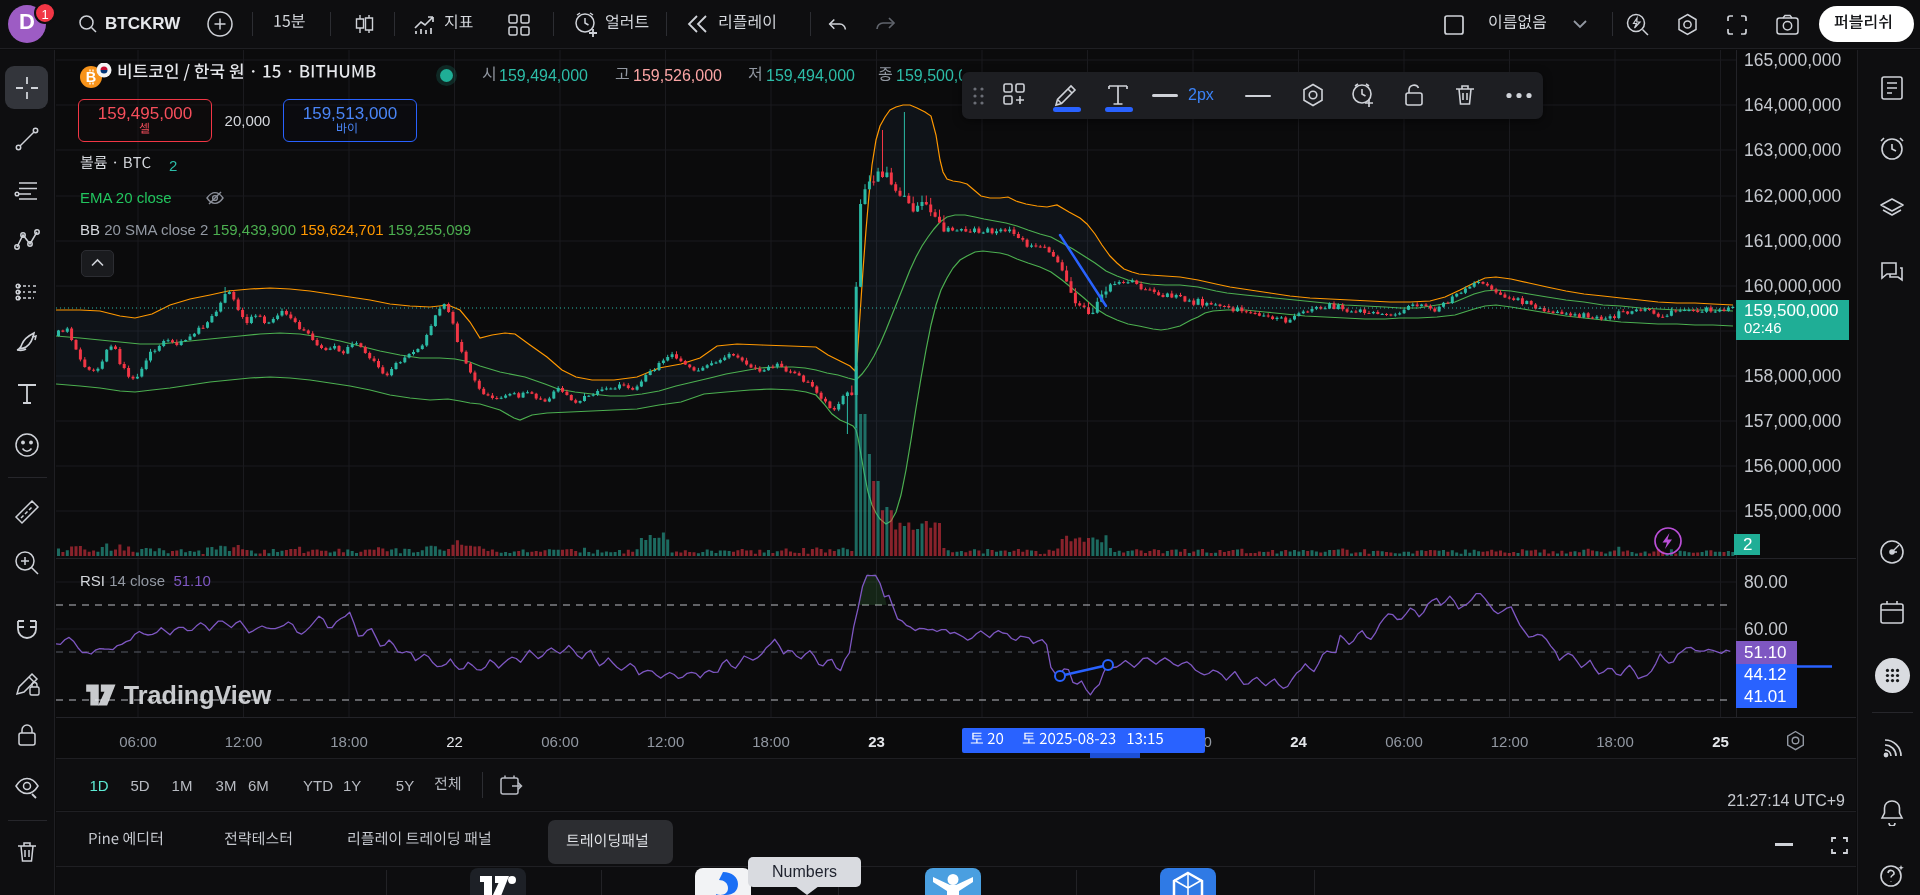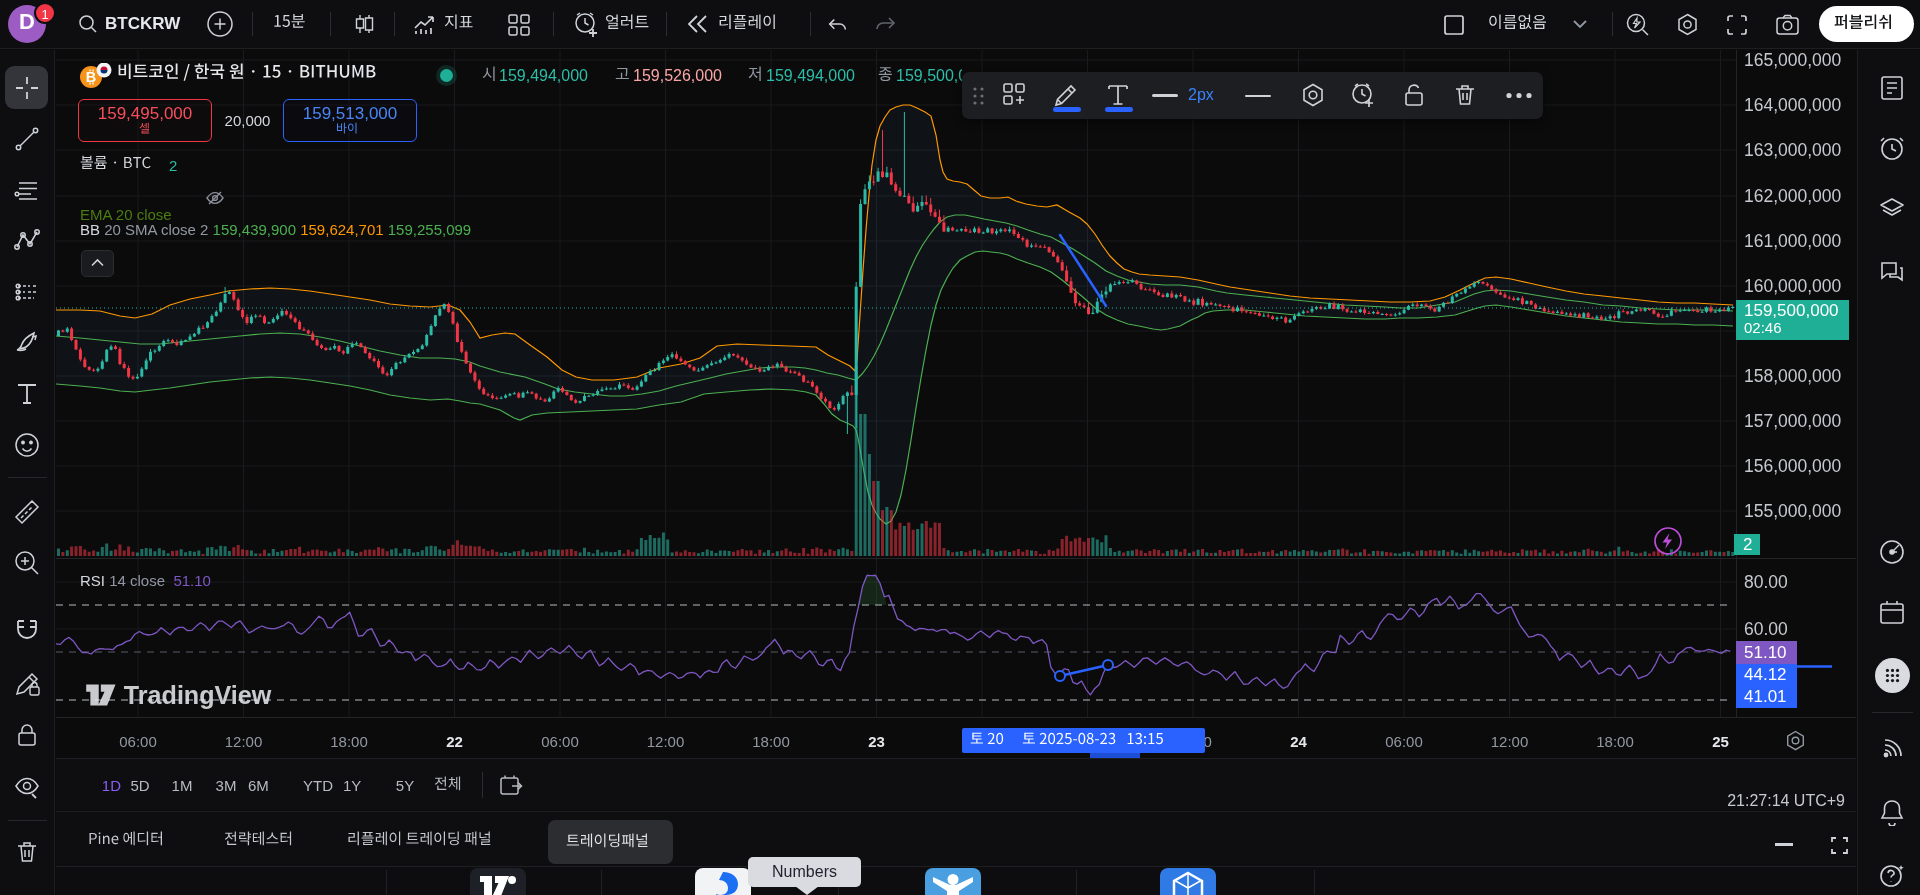--- a/index.html
+++ b/index.html
@@ -338,21 +338,21 @@
 <div style="position:absolute;left:212px;top:112px;width:71px;text-align:center;font-size:15px;color:#d5d8dd">20,000</div>
 <div style="position:absolute;left:283px;top:99px;width:134px;height:43px;border:1px solid #2962ff;border-radius:6px;background:rgba(10,12,22,.25)"></div>
 <div style="position:absolute;left:283px;top:104px;width:134px;text-align:center;font-size:17px;color:#4a85f6">159,513,000</div>
 <svg style="position:absolute;left:336px;top:123px;overflow:visible" width="22" height="15" viewBox="0 0 22 15">
     <path d="M7.9 -0.3H8.9V10.5H7.9ZM8.7 3.9H10.7V4.8H8.7ZM1.0 0.6H2.0V3.5H5.1V0.6H6.1V7.9H1.0ZM2.0 4.3V7.1H5.1V4.3Z M19.5 -0.3H20.5V10.5H19.5ZM14.8 0.5Q15.6 0.5 16.2 1.0Q16.8 1.4 17.2 2.3Q17.5 3.1 17.5 4.3Q17.5 5.5 17.2 6.3Q16.8 7.2 16.2 7.6Q15.6 8.1 14.8 8.1Q14.0 8.1 13.4 7.6Q12.7 7.2 12.4 6.3Q12.0 5.5 12.0 4.3Q12.0 3.1 12.4 2.3Q12.7 1.4 13.4 1.0Q14.0 0.5 14.8 0.5ZM14.8 1.4Q14.3 1.4 13.9 1.8Q13.5 2.1 13.2 2.8Q13.0 3.4 13.0 4.3Q13.0 5.2 13.2 5.8Q13.5 6.5 13.9 6.8Q14.3 7.2 14.8 7.2Q15.3 7.2 15.7 6.8Q16.1 6.5 16.4 5.8Q16.6 5.2 16.6 4.3Q16.6 3.4 16.4 2.8Q16.1 2.1 15.7 1.8Q15.3 1.4 14.8 1.4Z" fill="#4a85f6"></path>
   </svg>
 <svg style="position:absolute;left:80px;top:156px;overflow:visible" width="71" height="19" viewBox="0 0 71 19">
     <path d="M2.4 -0.2H3.6V1.1H10.2V-0.2H11.4V4.3H2.4ZM3.6 2.0V3.3H10.2V2.0ZM0.7 5.6H13.0V6.6H0.7ZM6.2 3.8H7.5V5.9H6.2ZM2.2 7.7H11.4V10.7H3.5V12.4H2.3V9.8H10.2V8.7H2.2ZM2.3 12.0H11.8V13.0H2.3Z M14.5 6.5H26.8V7.5H14.5ZM16.2 8.9H25.3V13.0H16.2ZM24.0 9.9H17.4V12.0H24.0ZM16.1 -0.1H25.3V3.1H17.4V4.9H16.1V2.2H24.0V0.9H16.1ZM16.1 4.4H25.5V5.4H16.1ZM17.9 6.9H19.1V9.5H17.9ZM22.3 6.9H23.5V9.5H22.3Z M35.1 7.6Q34.7 7.6 34.4 7.3Q34.1 7.0 34.1 6.6Q34.1 6.1 34.4 5.8Q34.7 5.5 35.1 5.5Q35.5 5.5 35.8 5.8Q36.1 6.1 36.1 6.6Q36.1 7.0 35.8 7.3Q35.5 7.6 35.1 7.6Z M44.2 12.0V1.0H47.5Q48.6 1.0 49.5 1.3Q50.3 1.5 50.8 2.1Q51.3 2.7 51.3 3.7Q51.3 4.2 51.1 4.7Q50.9 5.2 50.6 5.6Q50.2 5.9 49.7 6.1V6.1Q50.7 6.3 51.3 7.0Q51.9 7.7 51.9 8.8Q51.9 9.9 51.4 10.6Q50.8 11.3 49.9 11.6Q49.0 12.0 47.7 12.0ZM45.6 5.7H47.3Q48.7 5.7 49.3 5.2Q49.9 4.7 49.9 3.9Q49.9 2.9 49.3 2.5Q48.6 2.1 47.3 2.1H45.6ZM45.6 10.9H47.6Q49.0 10.9 49.8 10.4Q50.6 9.8 50.6 8.7Q50.6 7.7 49.8 7.2Q49.0 6.7 47.6 6.7H45.6Z M56.4 12.0V2.2H53.1V1.0H61.1V2.2H57.8V12.0Z M67.2 12.2Q66.2 12.2 65.3 11.8Q64.5 11.4 63.8 10.7Q63.2 10.0 62.8 8.9Q62.4 7.8 62.4 6.5Q62.4 5.2 62.8 4.1Q63.2 3.1 63.8 2.3Q64.5 1.6 65.4 1.2Q66.3 0.8 67.3 0.8Q68.3 0.8 69.1 1.2Q69.9 1.6 70.3 2.2L69.6 3.1Q69.2 2.6 68.6 2.3Q68.0 2.0 67.3 2.0Q66.3 2.0 65.5 2.6Q64.7 3.1 64.3 4.1Q63.9 5.1 63.9 6.5Q63.9 7.9 64.3 8.9Q64.7 9.9 65.5 10.4Q66.2 11.0 67.3 11.0Q68.1 11.0 68.7 10.7Q69.3 10.3 69.8 9.7L70.6 10.6Q70.0 11.4 69.1 11.8Q68.3 12.2 67.2 12.2Z" fill="#d5d8dd"></path>
   </svg>
 <div style="position:absolute;left:169px;top:157px;font-size:15px;color:#2dbda8">2</div>
-<div style="position:absolute;left:80px;top:206px;font-size:15px;color:#4d7c0f">EMA 20 close</div>
+<div style="position:absolute;left:80px;top:189px;font-size:15px;color:#22c55e">EMA 20 close</div>
 <svg style="position:absolute;left:205px;top:189px" width="20" height="17" viewBox="0 0 20 17" fill="none" stroke="#8a8e98" stroke-width="1.4">
     <path d="M2 9c2.5-3.6 5.3-5.4 8-5.4S15.5 5.4 18 9c-2.5 3.6-5.3 5.4-8 5.4S4.5 12.6 2 9z"></path>
     <circle cx="10" cy="9" r="2.4"></circle>
     <path d="M4 15L16 3"></path>
   </svg>
 <div style="position:absolute;left:80px;top:221px;font-size:15px;color:#d5d8dd">BB <span style="color:#9298a2">20 SMA close 2</span> <span style="color:#4caf50">159,439,900</span> <span style="color:#ff9800">159,624,701</span> <span style="color:#4caf50">159,255,099</span></div>
 <div style="position:absolute;left:81px;top:250px;width:33px;height:27px;background:#1a1b1e;border:1px solid #2c2d32;border-radius:5px"></div>
 <svg style="position:absolute;left:90px;top:258px" width="15" height="10" viewBox="0 0 15 10" fill="none" stroke="#cfd2d8" stroke-width="1.6">
     <path d="M2 7.5L7.5 2 13 7.5"></path>
   </svg>
@@ -410,21 +410,21 @@
   </svg>
 <svg style="position:absolute;left:1505px;top:92px" width="28" height="7" viewBox="0 0 28 7">
     <circle cx="4" cy="3.5" r="2.6" fill="#cfd2d8"></circle>
     <circle cx="14" cy="3.5" r="2.6" fill="#cfd2d8"></circle>
     <circle cx="24" cy="3.5" r="2.6" fill="#cfd2d8"></circle>
   </svg>
 <div style="position:absolute;left:56px;top:717px;width:1800px;height:41px;background:#0b0b0c;border-top:1px solid #232328"></div>
 <div style="position:absolute;left:98px;top:733px;width:80px;text-align:center;font-size:15px;font-weight:normal;color:#9298a2">06:00</div>
 <div style="position:absolute;left:203.5px;top:733px;width:80px;text-align:center;font-size:15px;font-weight:normal;color:#9298a2">12:00</div>
 <div style="position:absolute;left:309px;top:733px;width:80px;text-align:center;font-size:15px;font-weight:normal;color:#9298a2">18:00</div>
-<div style="position:absolute;left:414.5px;top:733px;width:80px;text-align:center;font-size:15px;font-weight:bold;color:#e4e6ea">22</div>
+<div style="position:absolute;left:414.5px;top:733px;width:80px;text-align:center;font-size:15px;font-weight:normal;color:#e4e6ea">22</div>
 <div style="position:absolute;left:520px;top:733px;width:80px;text-align:center;font-size:15px;font-weight:normal;color:#9298a2">06:00</div>
 <div style="position:absolute;left:625.5px;top:733px;width:80px;text-align:center;font-size:15px;font-weight:normal;color:#9298a2">12:00</div>
 <div style="position:absolute;left:731px;top:733px;width:80px;text-align:center;font-size:15px;font-weight:normal;color:#9298a2">18:00</div>
 <div style="position:absolute;left:836.5px;top:733px;width:80px;text-align:center;font-size:15px;font-weight:bold;color:#e4e6ea">23</div>
 <div style="position:absolute;left:942px;top:733px;width:80px;text-align:center;font-size:15px;font-weight:normal;color:#9298a2">06:00</div>
 <div style="position:absolute;left:1047.5px;top:733px;width:80px;text-align:center;font-size:15px;font-weight:normal;color:#9298a2">12:00</div>
 <div style="position:absolute;left:1153px;top:733px;width:80px;text-align:center;font-size:15px;font-weight:normal;color:#9298a2">18:00</div>
 <div style="position:absolute;left:1258.5px;top:733px;width:80px;text-align:center;font-size:15px;font-weight:bold;color:#e4e6ea">24</div>
 <div style="position:absolute;left:1364px;top:733px;width:80px;text-align:center;font-size:15px;font-weight:normal;color:#9298a2">06:00</div>
 <div style="position:absolute;left:1469.5px;top:733px;width:80px;text-align:center;font-size:15px;font-weight:normal;color:#9298a2">12:00</div>
@@ -436,21 +436,21 @@
   </svg>
 <svg style="position:absolute;left:1022px;top:732px;overflow:visible" width="142" height="19" viewBox="0 0 142 19">
     <path d="M2.3 6.6H11.6V7.6H2.3ZM0.8 10.5H13.0V11.5H0.8ZM6.3 7.2H7.5V10.9H6.3ZM2.3 0.7H11.5V1.7H3.6V7.0H2.3ZM3.2 3.6H11.2V4.6H3.2Z M17.8 12.0V11.2Q19.6 9.7 20.7 8.4Q21.8 7.2 22.3 6.1Q22.9 5.0 22.9 4.1Q22.9 3.5 22.6 3.0Q22.4 2.5 22.0 2.2Q21.5 1.9 20.8 1.9Q20.2 1.9 19.6 2.3Q19.0 2.6 18.6 3.2L17.8 2.4Q18.4 1.7 19.2 1.2Q20.0 0.8 21.0 0.8Q22.0 0.8 22.7 1.2Q23.4 1.6 23.8 2.3Q24.2 3.1 24.2 4.0Q24.2 5.1 23.7 6.3Q23.1 7.4 22.2 8.5Q21.2 9.7 19.9 10.9Q20.3 10.9 20.8 10.9Q21.3 10.8 21.7 10.8H24.7V12.0Z M29.7 12.2Q28.6 12.2 27.8 11.6Q27.1 10.9 26.6 9.7Q26.2 8.4 26.2 6.5Q26.2 4.5 26.6 3.3Q27.1 2.0 27.8 1.4Q28.6 0.8 29.7 0.8Q30.7 0.8 31.5 1.4Q32.2 2.1 32.6 3.3Q33.1 4.5 33.1 6.5Q33.1 8.4 32.6 9.7Q32.2 10.9 31.5 11.6Q30.7 12.2 29.7 12.2ZM29.7 11.1Q30.3 11.1 30.8 10.6Q31.2 10.1 31.5 9.1Q31.8 8.1 31.8 6.5Q31.8 4.9 31.5 3.8Q31.2 2.8 30.8 2.4Q30.3 1.9 29.7 1.9Q29.0 1.9 28.6 2.4Q28.1 2.8 27.8 3.8Q27.5 4.9 27.5 6.5Q27.5 8.1 27.8 9.1Q28.1 10.1 28.6 10.6Q29.0 11.1 29.7 11.1Z M34.5 12.0V11.2Q36.2 9.7 37.3 8.4Q38.4 7.2 39.0 6.1Q39.5 5.0 39.5 4.1Q39.5 3.5 39.3 3.0Q39.1 2.5 38.6 2.2Q38.2 1.9 37.5 1.9Q36.8 1.9 36.2 2.3Q35.7 2.6 35.2 3.2L34.4 2.4Q35.1 1.7 35.8 1.2Q36.6 0.8 37.7 0.8Q38.6 0.8 39.4 1.2Q40.1 1.6 40.5 2.3Q40.9 3.1 40.9 4.0Q40.9 5.1 40.3 6.3Q39.8 7.4 38.8 8.5Q37.8 9.7 36.5 10.9Q37.0 10.9 37.4 10.9Q37.9 10.8 38.3 10.8H41.4V12.0Z M46.1 12.2Q45.2 12.2 44.6 12.0Q43.9 11.8 43.4 11.4Q42.9 11.1 42.5 10.7L43.2 9.8Q43.5 10.2 43.9 10.4Q44.3 10.7 44.8 10.9Q45.3 11.1 45.9 11.1Q46.6 11.1 47.1 10.7Q47.6 10.4 48.0 9.8Q48.3 9.3 48.3 8.5Q48.3 7.3 47.6 6.6Q47.0 6.0 46.0 6.0Q45.4 6.0 45.0 6.1Q44.6 6.3 44.2 6.6L43.4 6.1L43.8 1.0H49.1V2.2H45.0L44.7 5.4Q45.1 5.2 45.5 5.0Q45.9 4.9 46.3 4.9Q47.3 4.9 48.0 5.3Q48.8 5.7 49.2 6.4Q49.7 7.2 49.7 8.4Q49.7 9.6 49.1 10.5Q48.6 11.3 47.8 11.8Q47.0 12.2 46.1 12.2Z M51.2 8.3V7.3H55.0V8.3Z M59.8 12.2Q58.8 12.2 58.0 11.6Q57.2 10.9 56.8 9.7Q56.4 8.4 56.4 6.5Q56.4 4.5 56.8 3.3Q57.2 2.0 58.0 1.4Q58.8 0.8 59.8 0.8Q60.9 0.8 61.6 1.4Q62.4 2.1 62.8 3.3Q63.3 4.5 63.3 6.5Q63.3 8.4 62.8 9.7Q62.4 10.9 61.6 11.6Q60.9 12.2 59.8 12.2ZM59.8 11.1Q60.5 11.1 60.9 10.6Q61.4 10.1 61.7 9.1Q61.9 8.1 61.9 6.5Q61.9 4.9 61.7 3.8Q61.4 2.8 60.9 2.4Q60.5 1.9 59.8 1.9Q59.2 1.9 58.7 2.4Q58.3 2.8 58.0 3.8Q57.7 4.9 57.7 6.5Q57.7 8.1 58.0 9.1Q58.3 10.1 58.7 10.6Q59.2 11.1 59.8 11.1Z M68.2 12.2Q67.2 12.2 66.4 11.8Q65.6 11.4 65.1 10.8Q64.7 10.1 64.7 9.3Q64.7 8.5 65.0 7.9Q65.3 7.4 65.7 6.9Q66.2 6.5 66.7 6.2V6.2Q66.1 5.7 65.7 5.1Q65.2 4.5 65.2 3.6Q65.2 2.8 65.6 2.2Q66.0 1.5 66.7 1.2Q67.4 0.8 68.2 0.8Q69.2 0.8 69.8 1.2Q70.5 1.6 70.9 2.2Q71.2 2.9 71.2 3.7Q71.2 4.3 71.0 4.8Q70.8 5.3 70.4 5.7Q70.1 6.1 69.8 6.4V6.5Q70.3 6.7 70.7 7.1Q71.1 7.5 71.4 8.1Q71.6 8.6 71.6 9.4Q71.6 10.1 71.2 10.8Q70.8 11.4 70.0 11.8Q69.2 12.2 68.2 12.2ZM68.9 6.0Q69.5 5.5 69.8 5.0Q70.1 4.4 70.1 3.8Q70.1 3.3 69.8 2.8Q69.6 2.4 69.2 2.1Q68.8 1.9 68.2 1.9Q67.4 1.9 66.9 2.3Q66.5 2.8 66.5 3.6Q66.5 4.3 66.8 4.7Q67.2 5.2 67.7 5.5Q68.3 5.8 68.9 6.0ZM68.2 11.2Q68.8 11.2 69.3 10.9Q69.8 10.7 70.1 10.3Q70.3 9.9 70.3 9.3Q70.3 8.8 70.1 8.4Q69.8 8.0 69.4 7.7Q69.0 7.4 68.5 7.1Q68.0 6.9 67.4 6.7Q66.8 7.1 66.3 7.7Q65.9 8.4 65.9 9.1Q65.9 9.7 66.2 10.2Q66.5 10.6 67.0 10.9Q67.6 11.2 68.2 11.2Z M73.0 8.3V7.3H76.9V8.3Z M78.2 12.0V11.2Q79.9 9.7 81.0 8.4Q82.1 7.2 82.7 6.1Q83.2 5.0 83.2 4.1Q83.2 3.5 83.0 3.0Q82.8 2.5 82.3 2.2Q81.9 1.9 81.2 1.9Q80.5 1.9 79.9 2.3Q79.4 2.6 78.9 3.2L78.1 2.4Q78.8 1.7 79.6 1.2Q80.3 0.8 81.4 0.8Q82.4 0.8 83.1 1.2Q83.8 1.6 84.2 2.3Q84.6 3.1 84.6 4.0Q84.6 5.1 84.0 6.3Q83.5 7.4 82.5 8.5Q81.5 9.7 80.2 10.9Q80.7 10.9 81.2 10.9Q81.6 10.8 82.0 10.8H85.1V12.0Z M89.8 12.2Q88.9 12.2 88.3 12.0Q87.6 11.8 87.1 11.4Q86.6 11.1 86.3 10.7L87.0 9.8Q87.5 10.3 88.1 10.7Q88.8 11.1 89.7 11.1Q90.4 11.1 90.9 10.8Q91.4 10.6 91.7 10.1Q91.9 9.6 91.9 9.0Q91.9 8.3 91.6 7.9Q91.3 7.4 90.5 7.1Q89.8 6.8 88.5 6.8V5.8Q89.7 5.8 90.3 5.5Q91.0 5.2 91.3 4.7Q91.6 4.2 91.6 3.7Q91.6 2.9 91.1 2.4Q90.6 1.9 89.7 1.9Q89.0 1.9 88.5 2.2Q87.9 2.5 87.4 3.0L86.7 2.1Q87.3 1.5 88.1 1.2Q88.8 0.8 89.8 0.8Q90.7 0.8 91.4 1.1Q92.1 1.5 92.5 2.1Q93.0 2.7 93.0 3.6Q93.0 4.6 92.4 5.2Q91.9 5.9 91.0 6.2V6.3Q91.6 6.4 92.2 6.8Q92.7 7.2 93.0 7.7Q93.3 8.3 93.3 9.1Q93.3 10.0 92.9 10.7Q92.4 11.4 91.6 11.8Q90.8 12.2 89.8 12.2Z M105.6 12.0V10.9H108.0V2.7H106.1V1.8Q106.8 1.7 107.4 1.5Q107.9 1.3 108.3 1.0H109.4V10.9H111.6V12.0Z M116.5 12.2Q115.7 12.2 115.0 12.0Q114.4 11.8 113.9 11.4Q113.4 11.1 113.0 10.7L113.7 9.8Q114.2 10.3 114.8 10.7Q115.5 11.1 116.4 11.1Q117.1 11.1 117.6 10.8Q118.1 10.6 118.4 10.1Q118.7 9.6 118.7 9.0Q118.7 8.3 118.3 7.9Q118.0 7.4 117.3 7.1Q116.5 6.8 115.2 6.8V5.8Q116.4 5.8 117.1 5.5Q117.7 5.2 118.0 4.7Q118.3 4.2 118.3 3.7Q118.3 2.9 117.8 2.4Q117.3 1.9 116.4 1.9Q115.8 1.9 115.2 2.2Q114.6 2.5 114.2 3.0L113.4 2.1Q114.0 1.5 114.8 1.2Q115.5 0.8 116.5 0.8Q117.4 0.8 118.1 1.1Q118.9 1.5 119.3 2.1Q119.7 2.7 119.7 3.6Q119.7 4.6 119.1 5.2Q118.6 5.9 117.7 6.2V6.3Q118.4 6.4 118.9 6.8Q119.4 7.2 119.7 7.7Q120.1 8.3 120.1 9.1Q120.1 10.0 119.6 10.7Q119.1 11.4 118.3 11.8Q117.5 12.2 116.5 12.2Z M123.0 6.1Q122.6 6.1 122.3 5.9Q122.0 5.6 122.0 5.1Q122.0 4.6 122.3 4.3Q122.6 4.1 123.0 4.1Q123.4 4.1 123.7 4.3Q124.0 4.6 124.0 5.1Q124.0 5.6 123.7 5.9Q123.4 6.1 123.0 6.1ZM123.0 12.2Q122.6 12.2 122.3 11.9Q122.0 11.6 122.0 11.2Q122.0 10.7 122.3 10.4Q122.6 10.1 123.0 10.1Q123.4 10.1 123.7 10.4Q124.0 10.7 124.0 11.2Q124.0 11.6 123.7 11.9Q123.4 12.2 123.0 12.2Z M126.4 12.0V10.9H128.8V2.7H126.9V1.8Q127.6 1.7 128.2 1.5Q128.7 1.3 129.2 1.0H130.2V10.9H132.4V12.0Z M137.3 12.2Q136.5 12.2 135.8 12.0Q135.2 11.8 134.7 11.4Q134.2 11.1 133.8 10.7L134.5 9.8Q134.8 10.2 135.2 10.4Q135.6 10.7 136.1 10.9Q136.6 11.1 137.2 11.1Q137.8 11.1 138.4 10.7Q138.9 10.4 139.2 9.8Q139.5 9.3 139.5 8.5Q139.5 7.3 138.9 6.6Q138.3 6.0 137.3 6.0Q136.7 6.0 136.3 6.1Q135.9 6.3 135.4 6.6L134.7 6.1L135.0 1.0H140.4V2.2H136.2L136.0 5.4Q136.3 5.2 136.7 5.0Q137.1 4.9 137.6 4.9Q138.5 4.9 139.3 5.3Q140.0 5.7 140.5 6.4Q140.9 7.2 140.9 8.4Q140.9 9.6 140.4 10.5Q139.9 11.3 139.1 11.8Q138.2 12.2 137.3 12.2Z" fill="#ffffff"></path>
   </svg>
 <div style="position:absolute;left:1090px;top:753px;width:50px;height:6px;background:#1c4fd6"></div>
 <svg style="position:absolute;left:1784px;top:729px" width="23" height="23" viewBox="0 0 23 23" fill="none" stroke="#9298a2" stroke-width="1.4">
     <path d="M11.5 2.5l7.8 4.6v9l-7.8 4.6-7.8-4.6v-9z"></path>
     <circle cx="11.5" cy="11.5" r="3.3"></circle>
   </svg>
 <div style="position:absolute;left:56px;top:758px;width:1800px;height:52px;background:#0e0e10;border-top:1px solid #1f1f23"></div>
-<div style="position:absolute;left:77px;top:777px;width:44px;text-align:right;font-size:15px;color:#8b5cf6">1D</div>
+<div style="position:absolute;left:77px;top:777px;width:44px;text-align:center;font-size:15px;color:#5eead4">1D</div>
 <div style="position:absolute;left:118px;top:777px;width:44px;text-align:center;font-size:15px;color:#b8bbc2">5D</div>
 <div style="position:absolute;left:160px;top:777px;width:44px;text-align:center;font-size:15px;color:#b8bbc2">1M</div>
 <div style="position:absolute;left:204px;top:777px;width:44px;text-align:center;font-size:15px;color:#b8bbc2">3M</div>
 <div style="position:absolute;left:248px;top:777px;width:44px;text-align:left;font-size:15px;color:#b8bbc2">6M</div>
 <div style="position:absolute;left:296px;top:777px;width:44px;text-align:center;font-size:15px;color:#b8bbc2">YTD</div>
 <div style="position:absolute;left:343px;top:777px;width:44px;text-align:left;font-size:15px;color:#b8bbc2">1Y</div>
 <div style="position:absolute;left:383px;top:777px;width:44px;text-align:center;font-size:15px;color:#b8bbc2">5Y</div>
 <svg style="position:absolute;left:434px;top:777px;overflow:visible" width="28" height="19" viewBox="0 0 28 19">
     <path d="M7.9 3.3H11.4V4.4H7.9ZM10.7 -0.4H11.9V9.5H10.7ZM3.2 11.8H12.3V12.9H3.2ZM3.2 8.7H4.5V12.4H3.2ZM4.2 1.3H5.2V2.4Q5.2 3.6 4.7 4.7Q4.3 5.8 3.4 6.6Q2.6 7.4 1.4 7.8L0.8 6.8Q1.6 6.6 2.2 6.1Q2.8 5.7 3.3 5.1Q3.7 4.5 4.0 3.8Q4.2 3.1 4.2 2.4ZM4.4 1.3H5.5V2.4Q5.5 3.3 5.9 4.1Q6.3 4.9 7.0 5.5Q7.8 6.2 8.7 6.5L8.1 7.5Q7.0 7.1 6.2 6.3Q5.4 5.6 4.9 4.5Q4.4 3.5 4.4 2.4ZM1.2 0.7H8.4V1.7H1.2Z M20.1 5.0H22.6V6.0H20.1ZM17.3 3.1H18.3V3.8Q18.3 4.8 18.1 5.8Q17.9 6.8 17.5 7.6Q17.1 8.5 16.5 9.2Q15.9 9.9 15.2 10.4L14.4 9.4Q15.1 9.0 15.7 8.4Q16.2 7.8 16.6 7.0Q16.9 6.3 17.1 5.4Q17.3 4.6 17.3 3.8ZM17.5 3.1H18.5V3.8Q18.5 4.6 18.7 5.4Q18.9 6.2 19.3 6.9Q19.6 7.6 20.2 8.2Q20.7 8.8 21.4 9.2L20.7 10.1Q19.7 9.5 19.0 8.6Q18.3 7.6 17.9 6.3Q17.5 5.1 17.5 3.8ZM14.8 2.1H21.0V3.1H14.8ZM17.3 0.1H18.5V2.9H17.3ZM24.9 -0.4H26.1V13.2H24.9ZM22.2 -0.1H23.3V12.5H22.2Z" fill="#b8bbc2"></path>
   </svg>

